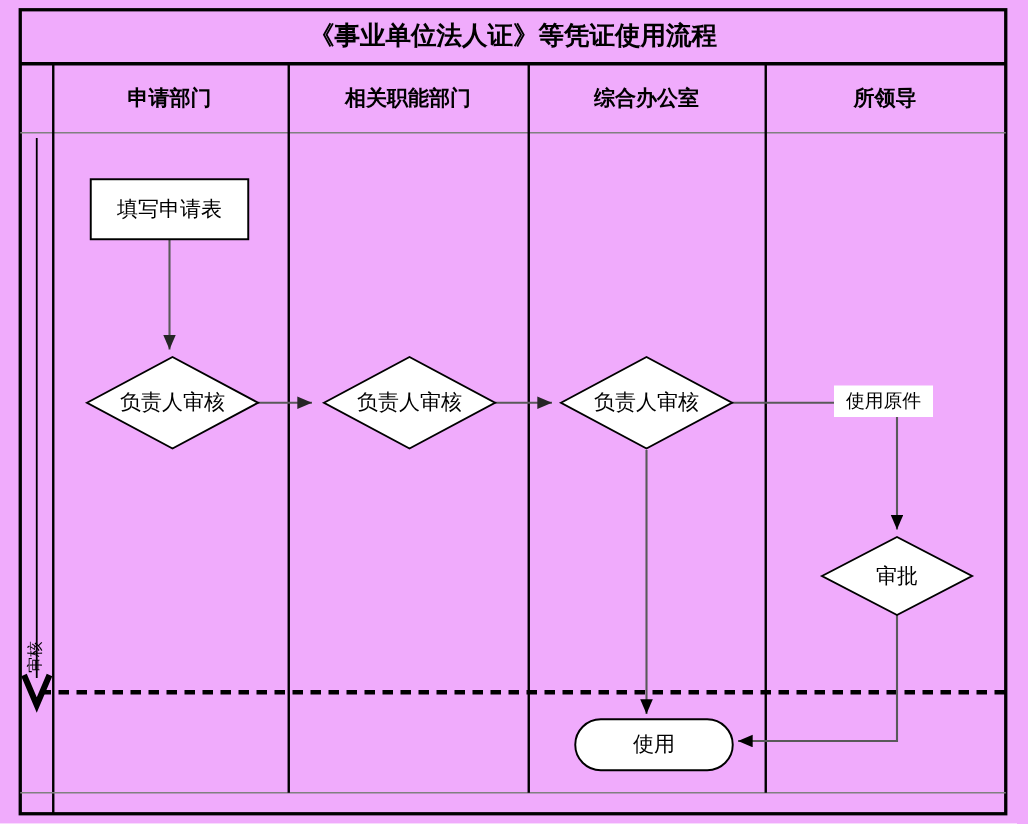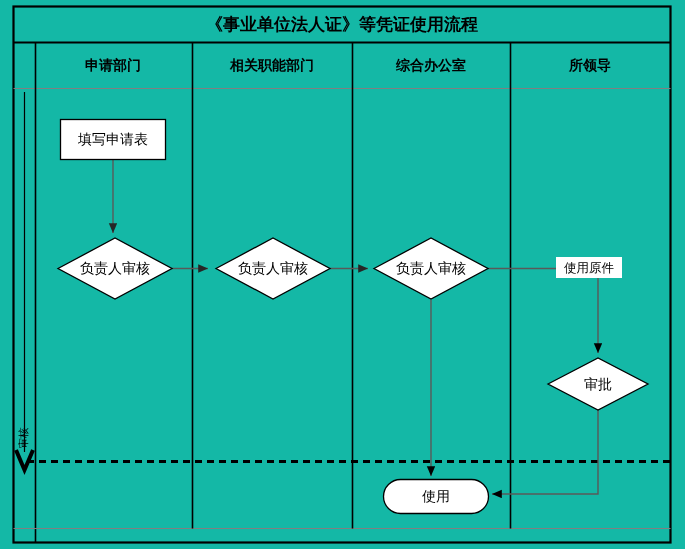--- a/index.html
+++ b/index.html
@@ -7,21 +7,21 @@
     padding: 0;
     background: #ffffff;
   }
   body {
     font-family: "DejaVu Sans", "Liberation Sans", sans-serif;
   }
   #canvas {
     position: relative;
     width: 685px;
     height: 549px;
-    background: #14b8a6;
+    background: #f0abfc;
     overflow: hidden;
   }
   #flow-svg {
     position: absolute;
     left: 0;
     top: 0;
     width: 685px;
     height: 549px;
   }
   .node-text {

